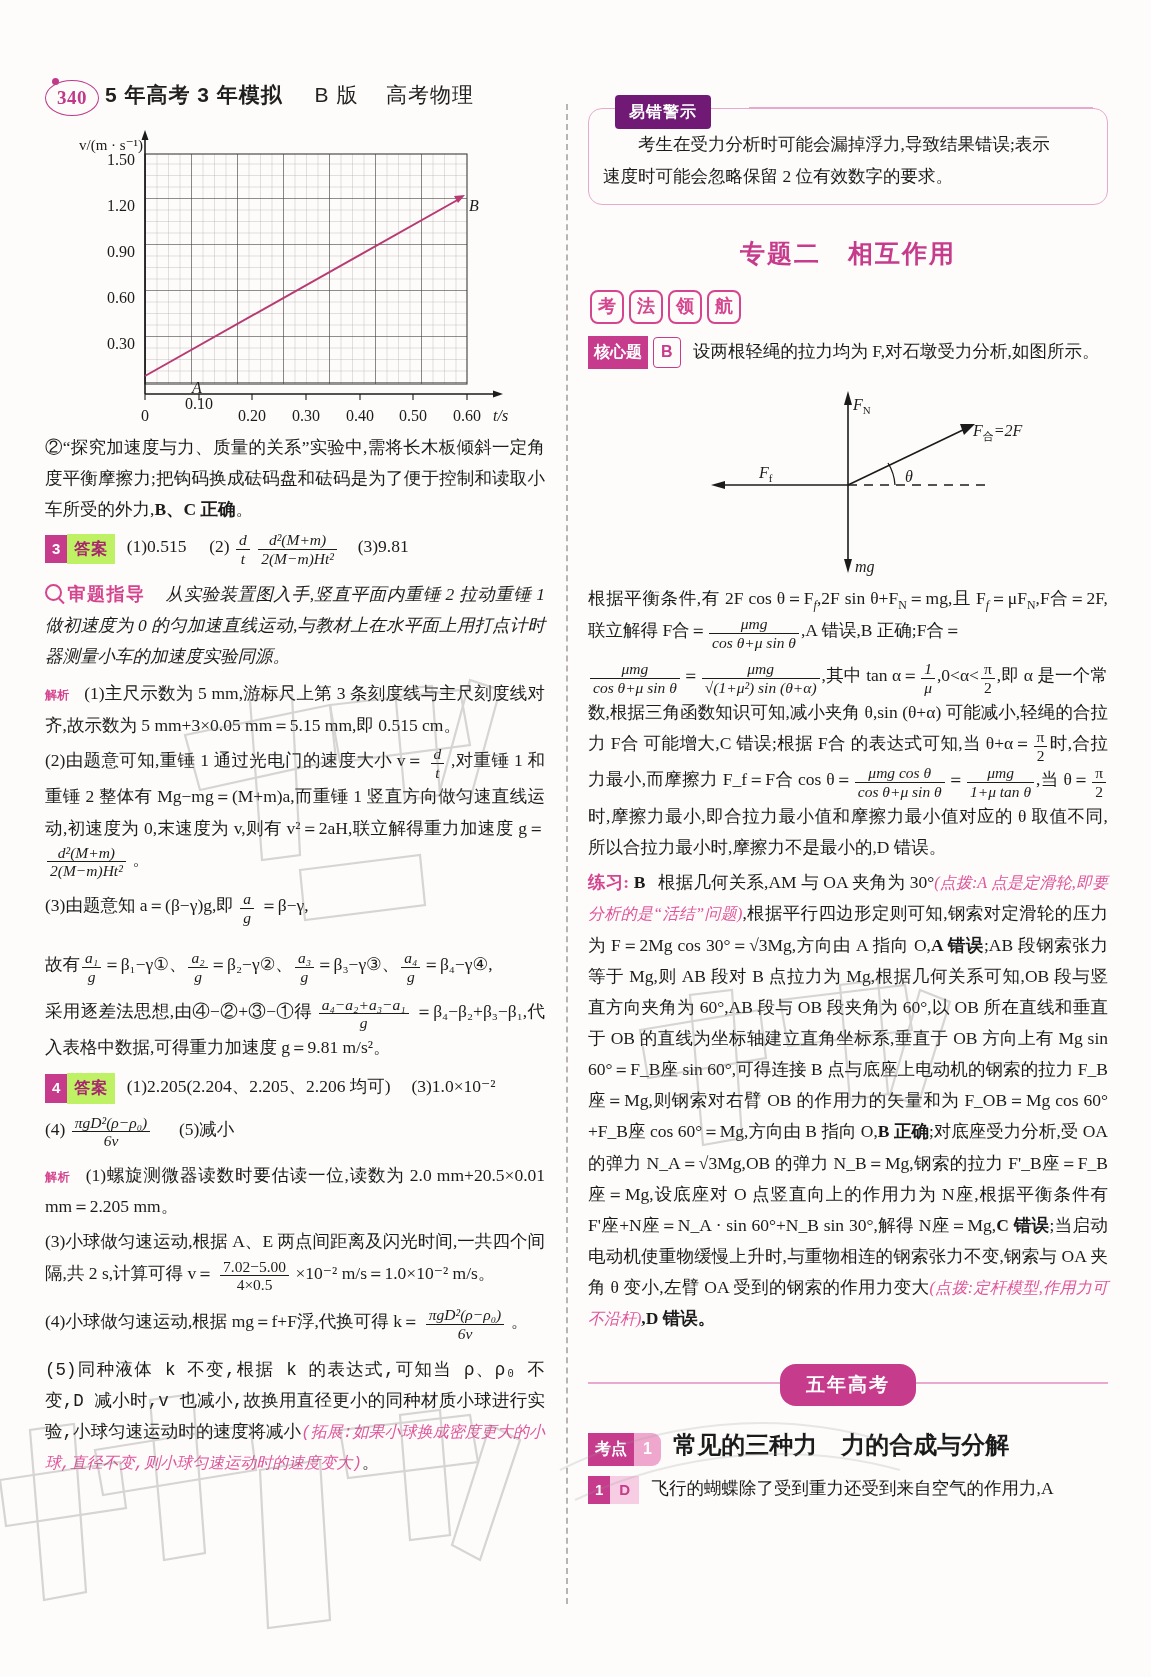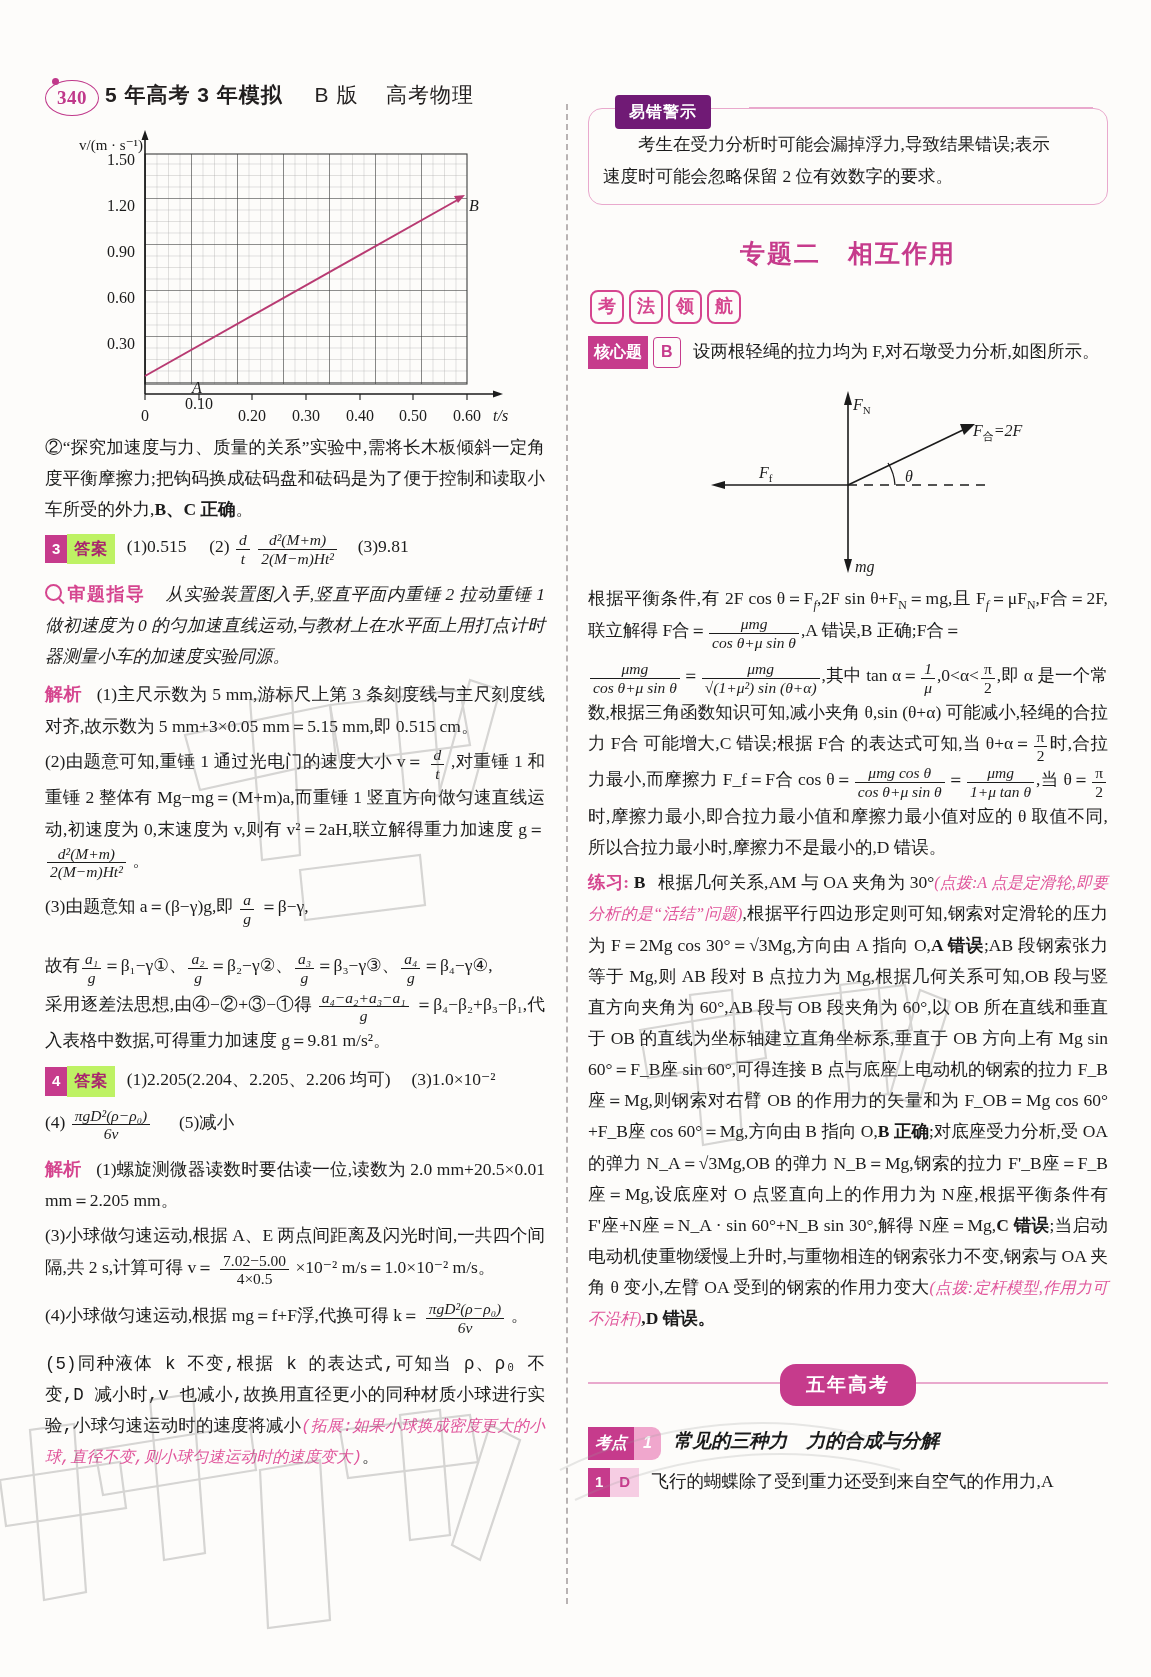--- a/index.html
+++ b/index.html
@@ -58,21 +58,21 @@
   .ans-tag{display:inline-flex;align-items:center;vertical-align:middle;margin-right:7px;}
   .ans-num{
     background:#c63b8c;color:#fff;font-weight:bold;font-size:15px;
     padding:1px 7px;font-family:"Liberation Sans",sans-serif;
   }
   .ans-word{
     background:#bef264;color:#a8246e;font-weight:bold;font-size:16px;
     padding:1px 7px;font-family:"Liberation Sans",sans-serif;letter-spacing:1px;
   }
   .jiexi{color:#d5458f;font-weight:bold;font-family:"Liberation Sans",sans-serif;
-    font-size:18px;margin-right:10px;}
+    font-size:12px;margin-right:10px;}
   .shenti{
     color:#d5458f;font-weight:bold;font-family:"Liberation Sans",sans-serif;
     font-size:18px;letter-spacing:1px;
   }
   .magnifier{
     display:inline-block;width:13px;height:13px;border:2px solid #d5458f;border-radius:50%;
     position:relative;vertical-align:-1px;margin-right:5px;
   }
   .magnifier:after{
     content:"";position:absolute;right:-5px;bottom:-3px;width:7px;height:2px;
@@ -128,21 +128,21 @@
     position:absolute;left:50%;top:6px;transform:translateX(-50%);
     background:#c63b8c;color:#fff;font-weight:bold;font-size:19px;
     font-family:"Liberation Sans",sans-serif;letter-spacing:2px;
     padding:4px 26px;border-radius:16px;
   }
   .kaodian{display:inline-flex;align-items:center;vertical-align:middle;margin-right:8px;}
   .kaodian-a{background:#c63b8c;color:#fff;font-weight:bold;font-size:16px;padding:2px 7px;
     font-family:"Liberation Sans",sans-serif;}
   .kaodian-n{background:#f0a7cd;color:#fff;font-weight:bold;font-size:16px;padding:2px 9px;
     border-radius:0 9px 9px 0;font-family:"Liberation Sans",sans-serif;}
-  .kaodian-title{font-weight:bold;font-size:19px;font-family:"Liberation Sans",sans-serif;}
+  .kaodian-title{font-weight:bold;font-size:24px;font-family:"Liberation Sans",sans-serif;}
   .qnum{display:inline-flex;align-items:center;vertical-align:middle;margin-right:8px;}
   .qnum-a{background:#c63b8c;color:#fff;font-weight:bold;font-size:15px;padding:1px 7px;
     font-family:"Liberation Sans",sans-serif;}
   .qnum-b{background:#f6cde3;color:#c63b8c;font-weight:bold;font-size:15px;padding:1px 9px;
     font-family:"Liberation Sans",sans-serif;}
 
   
   .wm{
     position:absolute;left:0;top:0;width:1151px;height:1677px;pointer-events:none;
     z-index:40;opacity:.5;
@@ -274,21 +274,21 @@
       <span>(3)由题意知 a＝(β−γ)g,即</span>
       <span class="frac">
         <span class="num i">a</span>
         <span class="den i">g</span>
       </span>
       <span>＝β−γ,</span>
     </p>
     <p style="margin-top:22px;">
       <span>故有</span><span class="frac"><span class="num i">a₁</span><span class="den i">g</span></span><span>＝β₁−γ①、</span><span class="frac"><span class="num i">a₂</span><span class="den i">g</span></span><span>＝β₂−γ②、</span><span class="frac"><span class="num i">a₃</span><span class="den i">g</span></span><span>＝β₃−γ③、</span><span class="frac"><span class="num i">a₄</span><span class="den i">g</span></span><span>＝β₄−γ④,</span>
     </p>
-    <p style="margin-top:2px;">
+    <p style="margin-top:10px;">
       <span>采用逐差法思想,由④−②+③−①得</span>
       <span class="frac">
         <span class="num i">a₄−a₂+a₃−a₁</span>
         <span class="den i">g</span>
       </span>
       <span>＝β₄−β₂+β₃−β₁,代入表格中数据,可得重力加速度 g＝9.81 m/s²。</span>
     </p>
 
     <p style="margin-top:8px;">
       <span class="ans-tag">
@@ -395,21 +395,21 @@
       <span class="pink b">练习:</span>
       <span class="b">B</span>
       <span style="display:inline-block;width:8px"></span><span>根据几何关系,AM 与 OA 夹角为 30°</span><span class="pinktxt">(点拨:A 点是定滑轮,即要分析的是“活结”问题)</span><span>,根据平行四边形定则可知,钢索对定滑轮的压力为 F＝2Mg cos 30°＝√3Mg,方向由 A 指向 O,</span><span class="b">A 错误</span><span>;AB 段钢索张力等于 Mg,则 AB 段对 B 点拉力为 Mg,根据几何关系可知,OB 段与竖直方向夹角为 60°,AB 段与 OB 段夹角为 60°,以 OB 所在直线和垂直于 OB 的直线为坐标轴建立直角坐标系,垂直于 OB 方向上有 Mg sin 60°＝F_B座 sin 60°,可得连接 B 点与底座上电动机的钢索的拉力 F_B座＝Mg,则钢索对右臂 OB 的作用力的矢量和为 F_OB＝Mg cos 60°+F_B座 cos 60°＝Mg,方向由 B 指向 O,</span><span class="b">B 正确</span><span>;对底座受力分析,受 OA 的弹力 N_A＝√3Mg,OB 的弹力 N_B＝Mg,钢索的拉力 F'_B座＝F_B座＝Mg,设底座对 O 点竖直向上的作用力为 N座,根据平衡条件有 F'座+N座＝N_A · sin 60°+N_B sin 30°,解得 N座＝Mg,</span><span class="b">C 错误</span><span>;当启动电动机使重物缓慢上升时,与重物相连的钢索张力不变,钢索与 OA 夹角 θ 变小,左臂 OA 受到的钢索的作用力变大</span><span class="pinktxt">(点拨:定杆模型,作用力可不沿杆)</span><span class="b">,D 错误。</span>
     </p>
 
     <div class="banner">
       <div class="banner-rule"></div>
       <div class="banner-chip">五年高考</div>
     </div>
 
-    <p style="margin-top:16px;font-style:italic;">
+    <p style="margin-top:16px;">
       <span class="kaodian">
         <span class="kaodian-a">考点</span>
           <span class="kaodian-n">1</span>
       </span>
       <span class="kaodian-title">常见的三种力　力的合成与分解</span>
     </p>
 
     <p style="margin-top:6px;">
       <span class="qnum">
         <span class="qnum-a">1</span>

